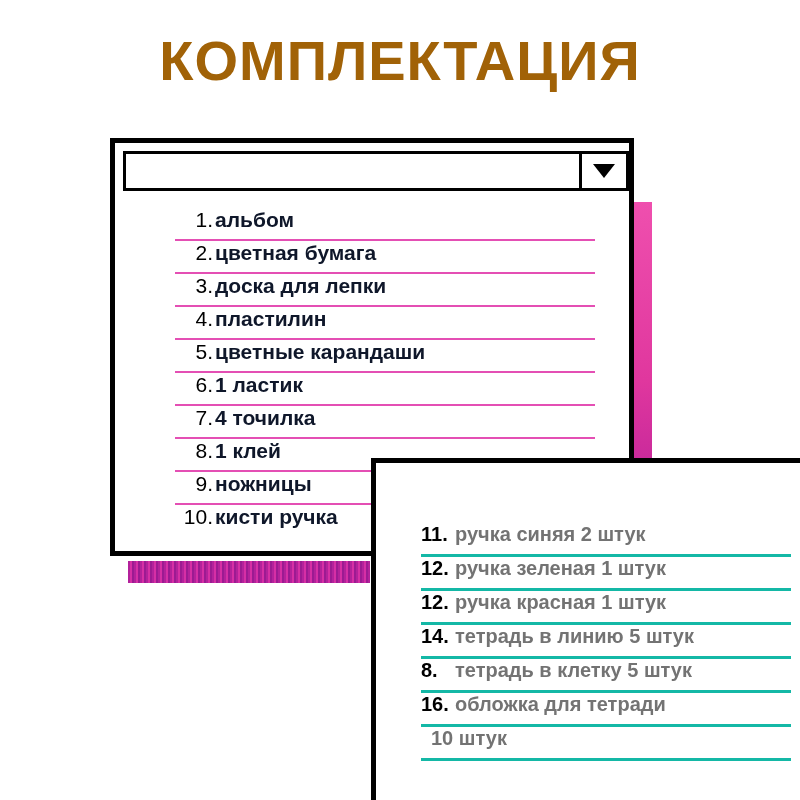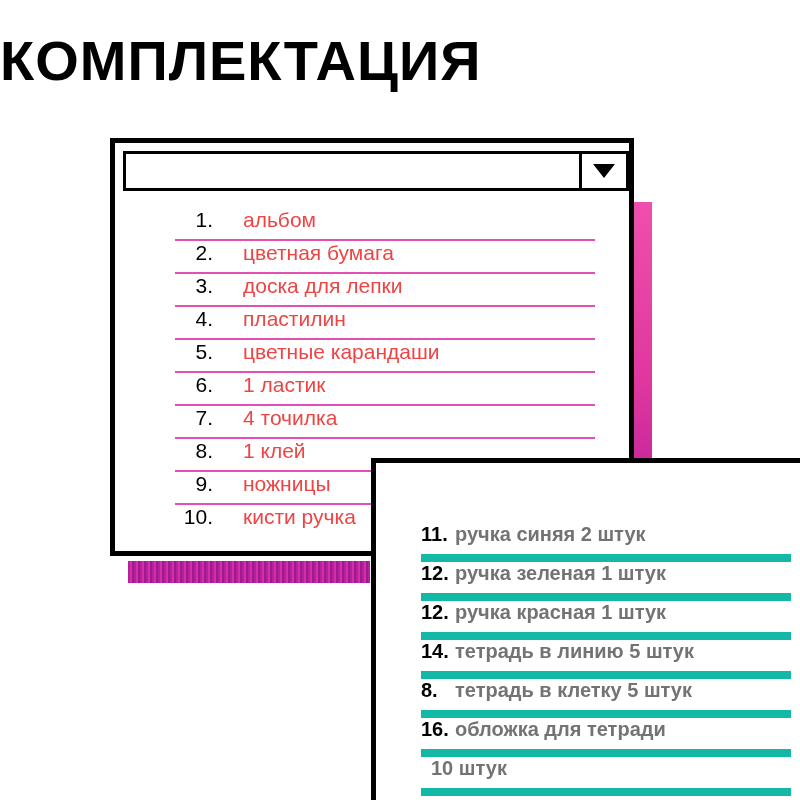--- a/index.html
+++ b/index.html
@@ -19,25 +19,25 @@
     width: 800px;
     height: 800px;
   }
 
   
   .title {
     position: absolute;
     left: 0;
     top: 28px;
     width: 800px;
-    text-align: left;
+    text-align: center;
     font-size: 56px;
     font-weight: bold;
     letter-spacing: 1px;
-    color: #000000;
+    color: #a16207;
     font-family: "Liberation Sans", sans-serif;
   }
 
   
   .accent-vertical {
     position: absolute;
     left: 630px;
     top: 202px;
     width: 22px;
     height: 296px;
@@ -123,25 +123,24 @@
     text-align: right;
     font-size: 21px;
     color: #000000;
     font-weight: normal;
     font-family: "Liberation Sans", sans-serif;
     padding-right: 2px;
     flex: 0 0 auto;
   }
   .row-text {
     font-size: 21px;
-    font-weight: normal;
-    color: #ef4444;
+    font-weight: bold;
+    color: #0f172a;
     font-family: "Liberation Sans", sans-serif;
     white-space: nowrap;
-    margin-left: 28px;
   }
 
   
   .panel-two {
     position: absolute;
     left: 371px;
     top: 458px;
     width: 429px;
     height: 342px;
     border: 5px solid #000000;
@@ -154,21 +153,21 @@
     position: absolute;
     left: 45px;
     top: 60px;
     width: 370px;
   }
   .row2 {
     position: relative;
     display: flex;
     align-items: baseline;
     height: 31px;
-    border-bottom: 8px solid #14b8a6;
+    border-bottom: 3px solid #14b8a6;
   }
   .row2-num {
     width: 34px;
     text-align: left;
     font-size: 20px;
     font-weight: bold;
     color: #000000;
     flex: 0 0 auto;
     font-family: "Liberation Sans", sans-serif;
   }

